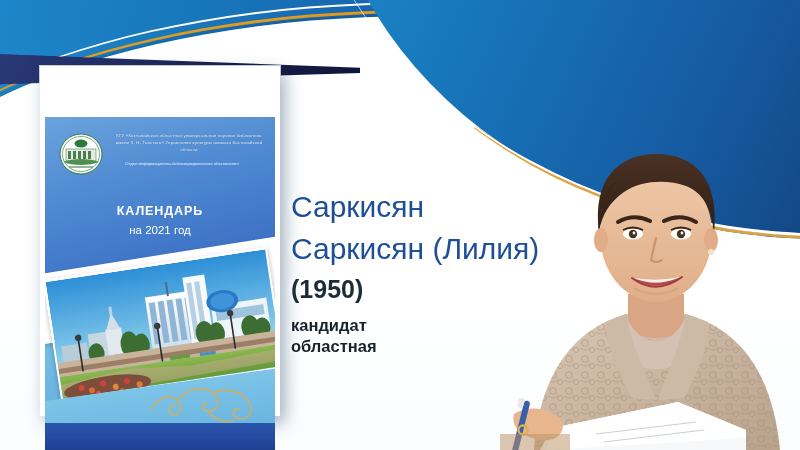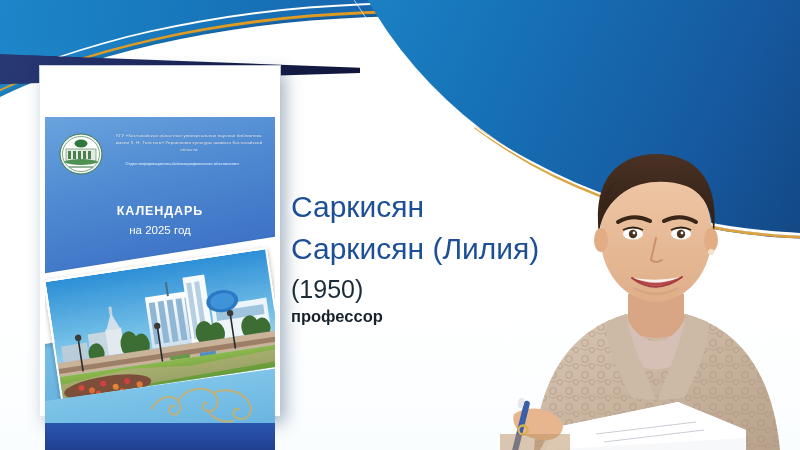--- a/index.html
+++ b/index.html
@@ -147,21 +147,21 @@
   }
 
   
   .textblock{position:absolute;left:291px;top:178px;width:300px;margin-top:8px;}
   .nm{
     color:#1d4f96;font-size:30px;line-height:42px;font-weight:500;
     text-shadow:0 0 6px #ffffff,0 0 10px #ffffff,0 0 3px #ffffff;
     white-space:nowrap;
   }
   .year{
-    color:#1b2b3a;font-size:25px;line-height:34px;font-weight:400;
+    color:#1b2b3a;font-size:25px;line-height:34px;font-weight:700;
     text-shadow:0 0 6px #ffffff,0 0 10px #ffffff;
     margin-top:2px;
   }
   .deg{
     color:#17222c;font-size:16.5px;line-height:21px;font-weight:bold;
     text-shadow:0 0 5px #ffffff,0 0 9px #ffffff;
     margin-top:9px;
   }
 </style>
 </head>
@@ -333,21 +333,21 @@
           <path d="M5 31 C 14 27, 32 27, 41 31 C 32 35, 14 35, 5 31 Z" fill="#4f9152"></path>
           <rect x="11" y="35" width="24" height="2" fill="#6a9b6d" opacity=".7"></rect>
         </svg>
       </div>
 
       <div class="book-org">КГУ «Костанайская областная универсальная научная библиотека имени Л. Н. Толстого» Управления культуры акимата Костанайской области</div>
       <div class="book-dept">Отдел информационно-библиографического обеспечения</div>
 
       <div class="book-title">
         <div class="l1">КАЛЕНДАРЬ</div>
-        <div class="l4">на 2025 год</div>
+        <div class="l4">на 2021 год</div>
       </div>
 
     </div>
   </div>
 
   <div class="portrait">
     <svg viewBox="0 0 300 368" width="300" height="368" preserveAspectRatio="none">
       <defs>
         <linearGradient id="pbg" x1="0" y1="0" x2="1" y2="1">
           <stop offset="0%" stop-color="#ffffff" stop-opacity="0"></stop>
@@ -428,16 +428,17 @@
       <circle cx="23" cy="348" r="4.5" fill="none" stroke="#d9b24e" stroke-width="2.4"></circle>
 
       <rect x="0" y="352" width="70" height="16" fill="#b98f62" opacity=".5"></rect>
     </svg>
   </div>
 
   <div class="textblock">
     <div class="nm">Саркисян</div>
     <div class="nm">Саркисян (Лилия)</div>
     <div class="year">(1950)</div>
-    <div class="deg" style="margin-top:0">профессор</div>
+    <div class="deg">кандидат</div>
+    <div class="deg" style="margin-top:0">областная</div>
   </div>
 
 </div>
 
 </body></html>

